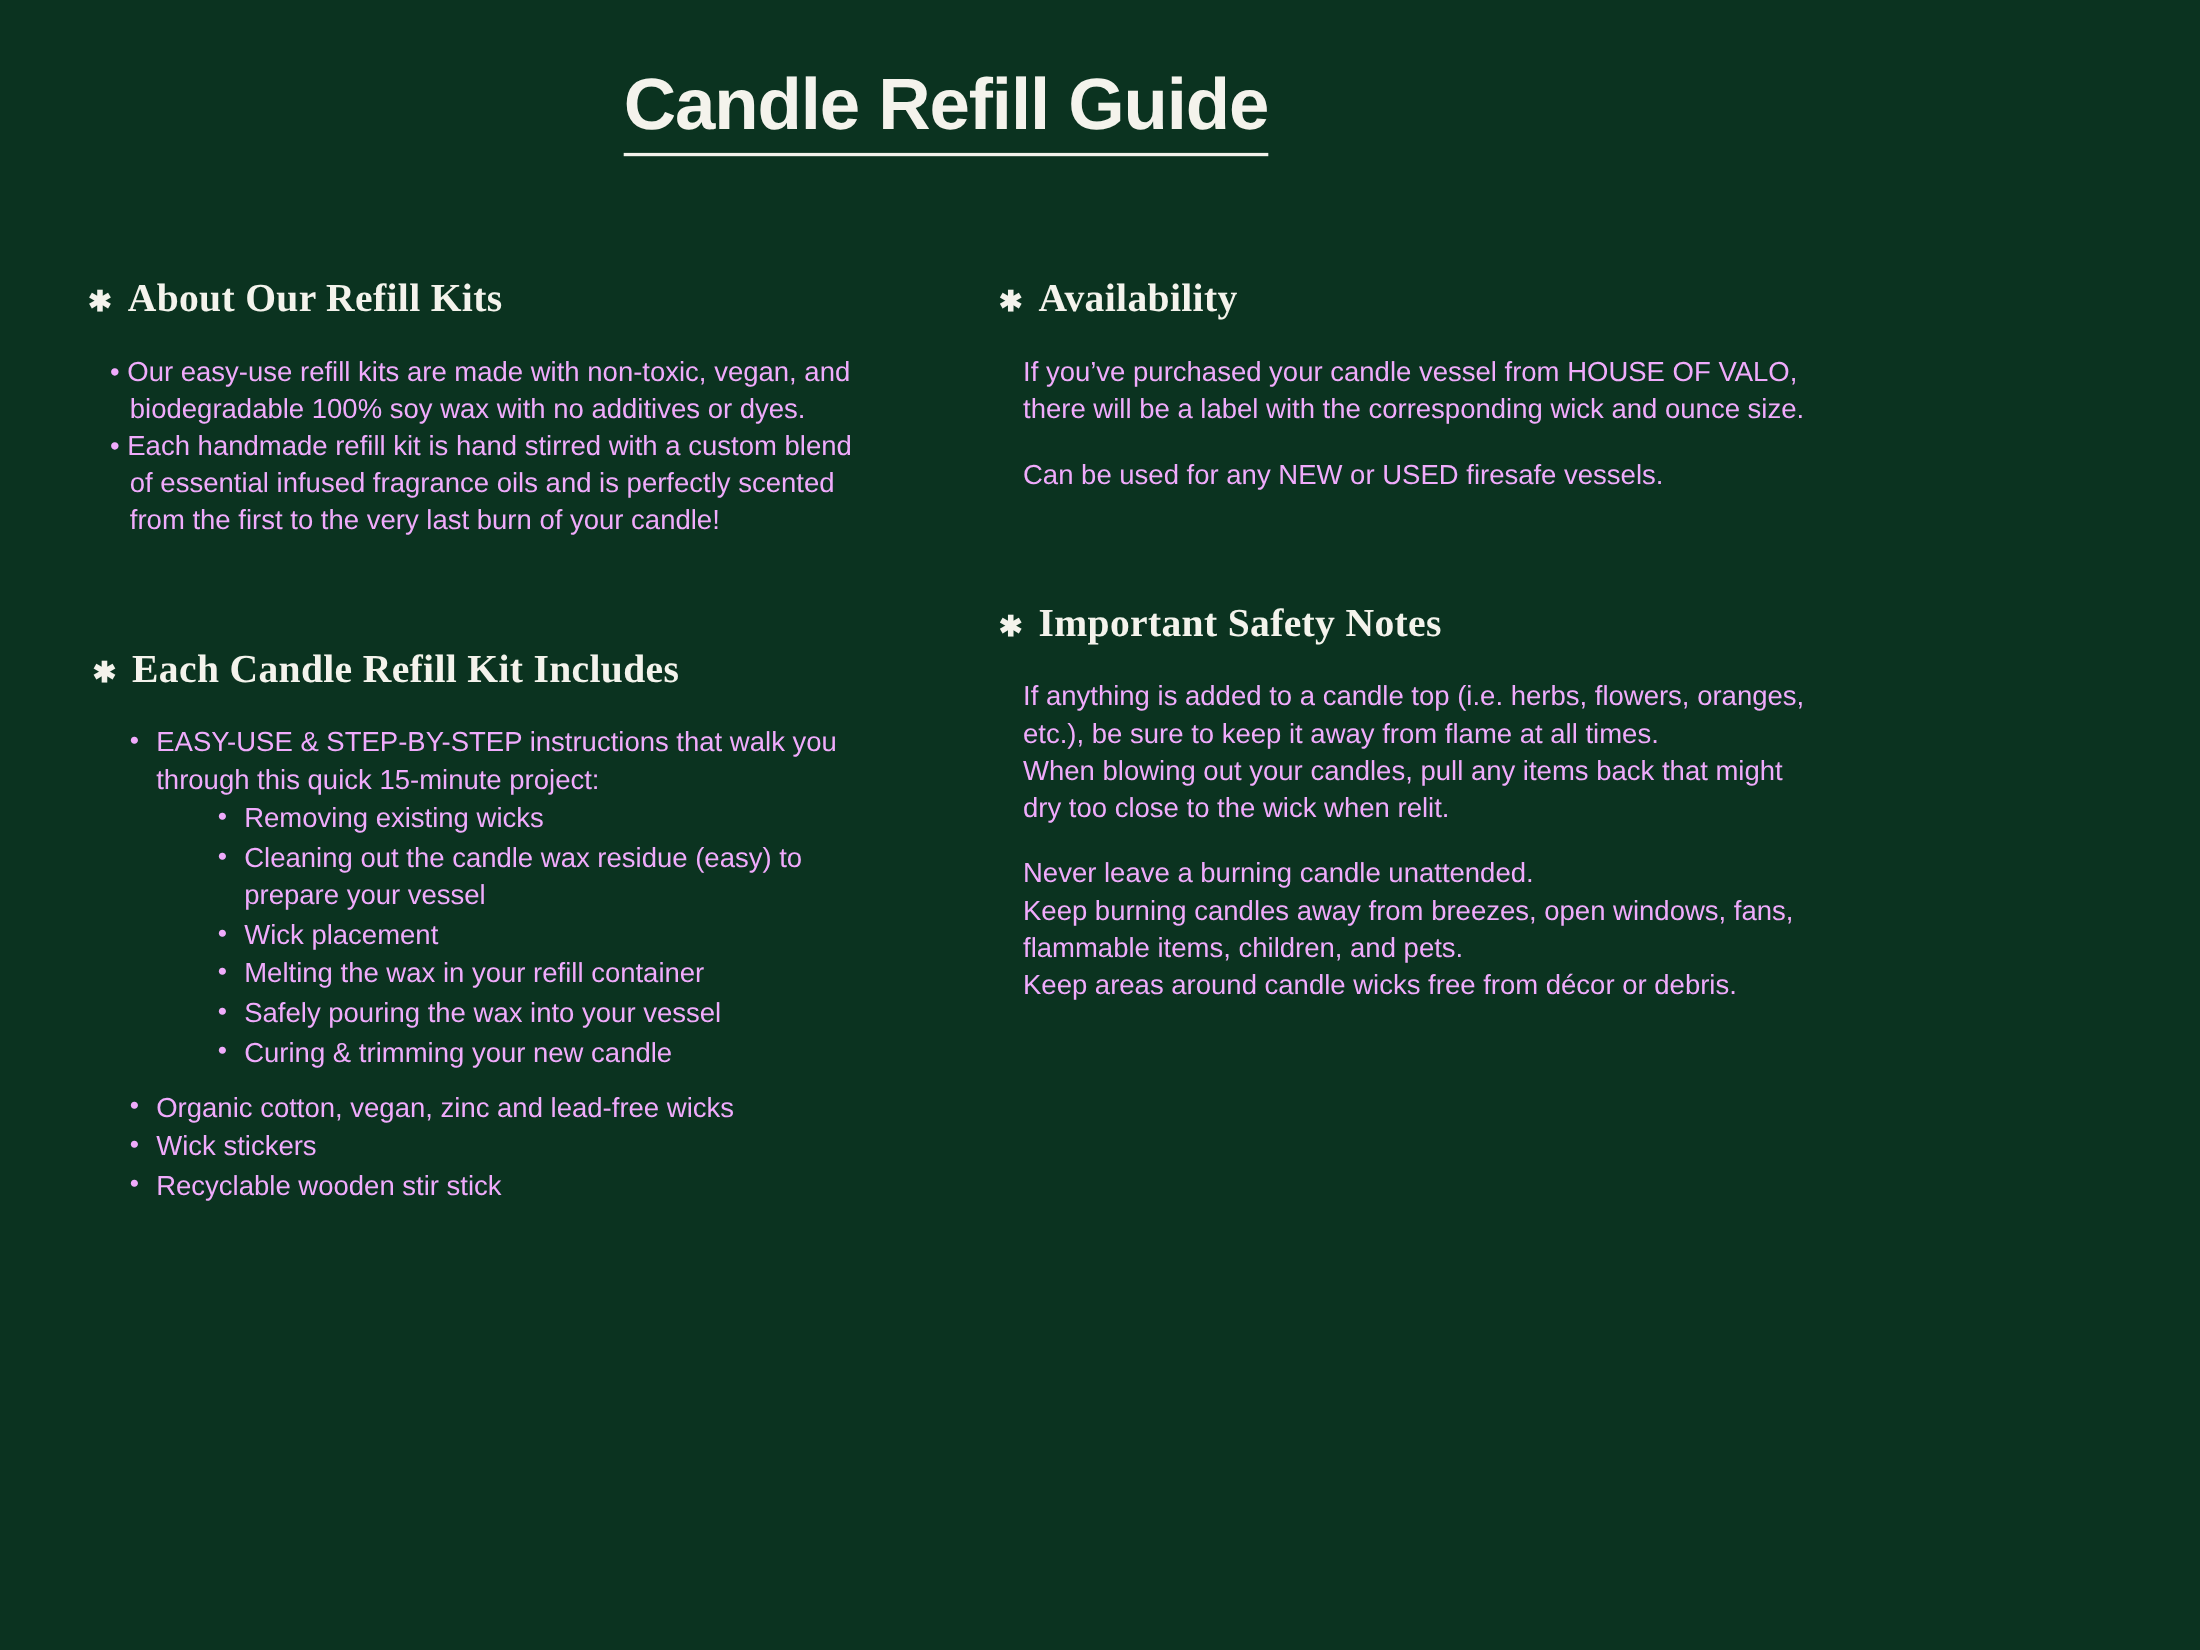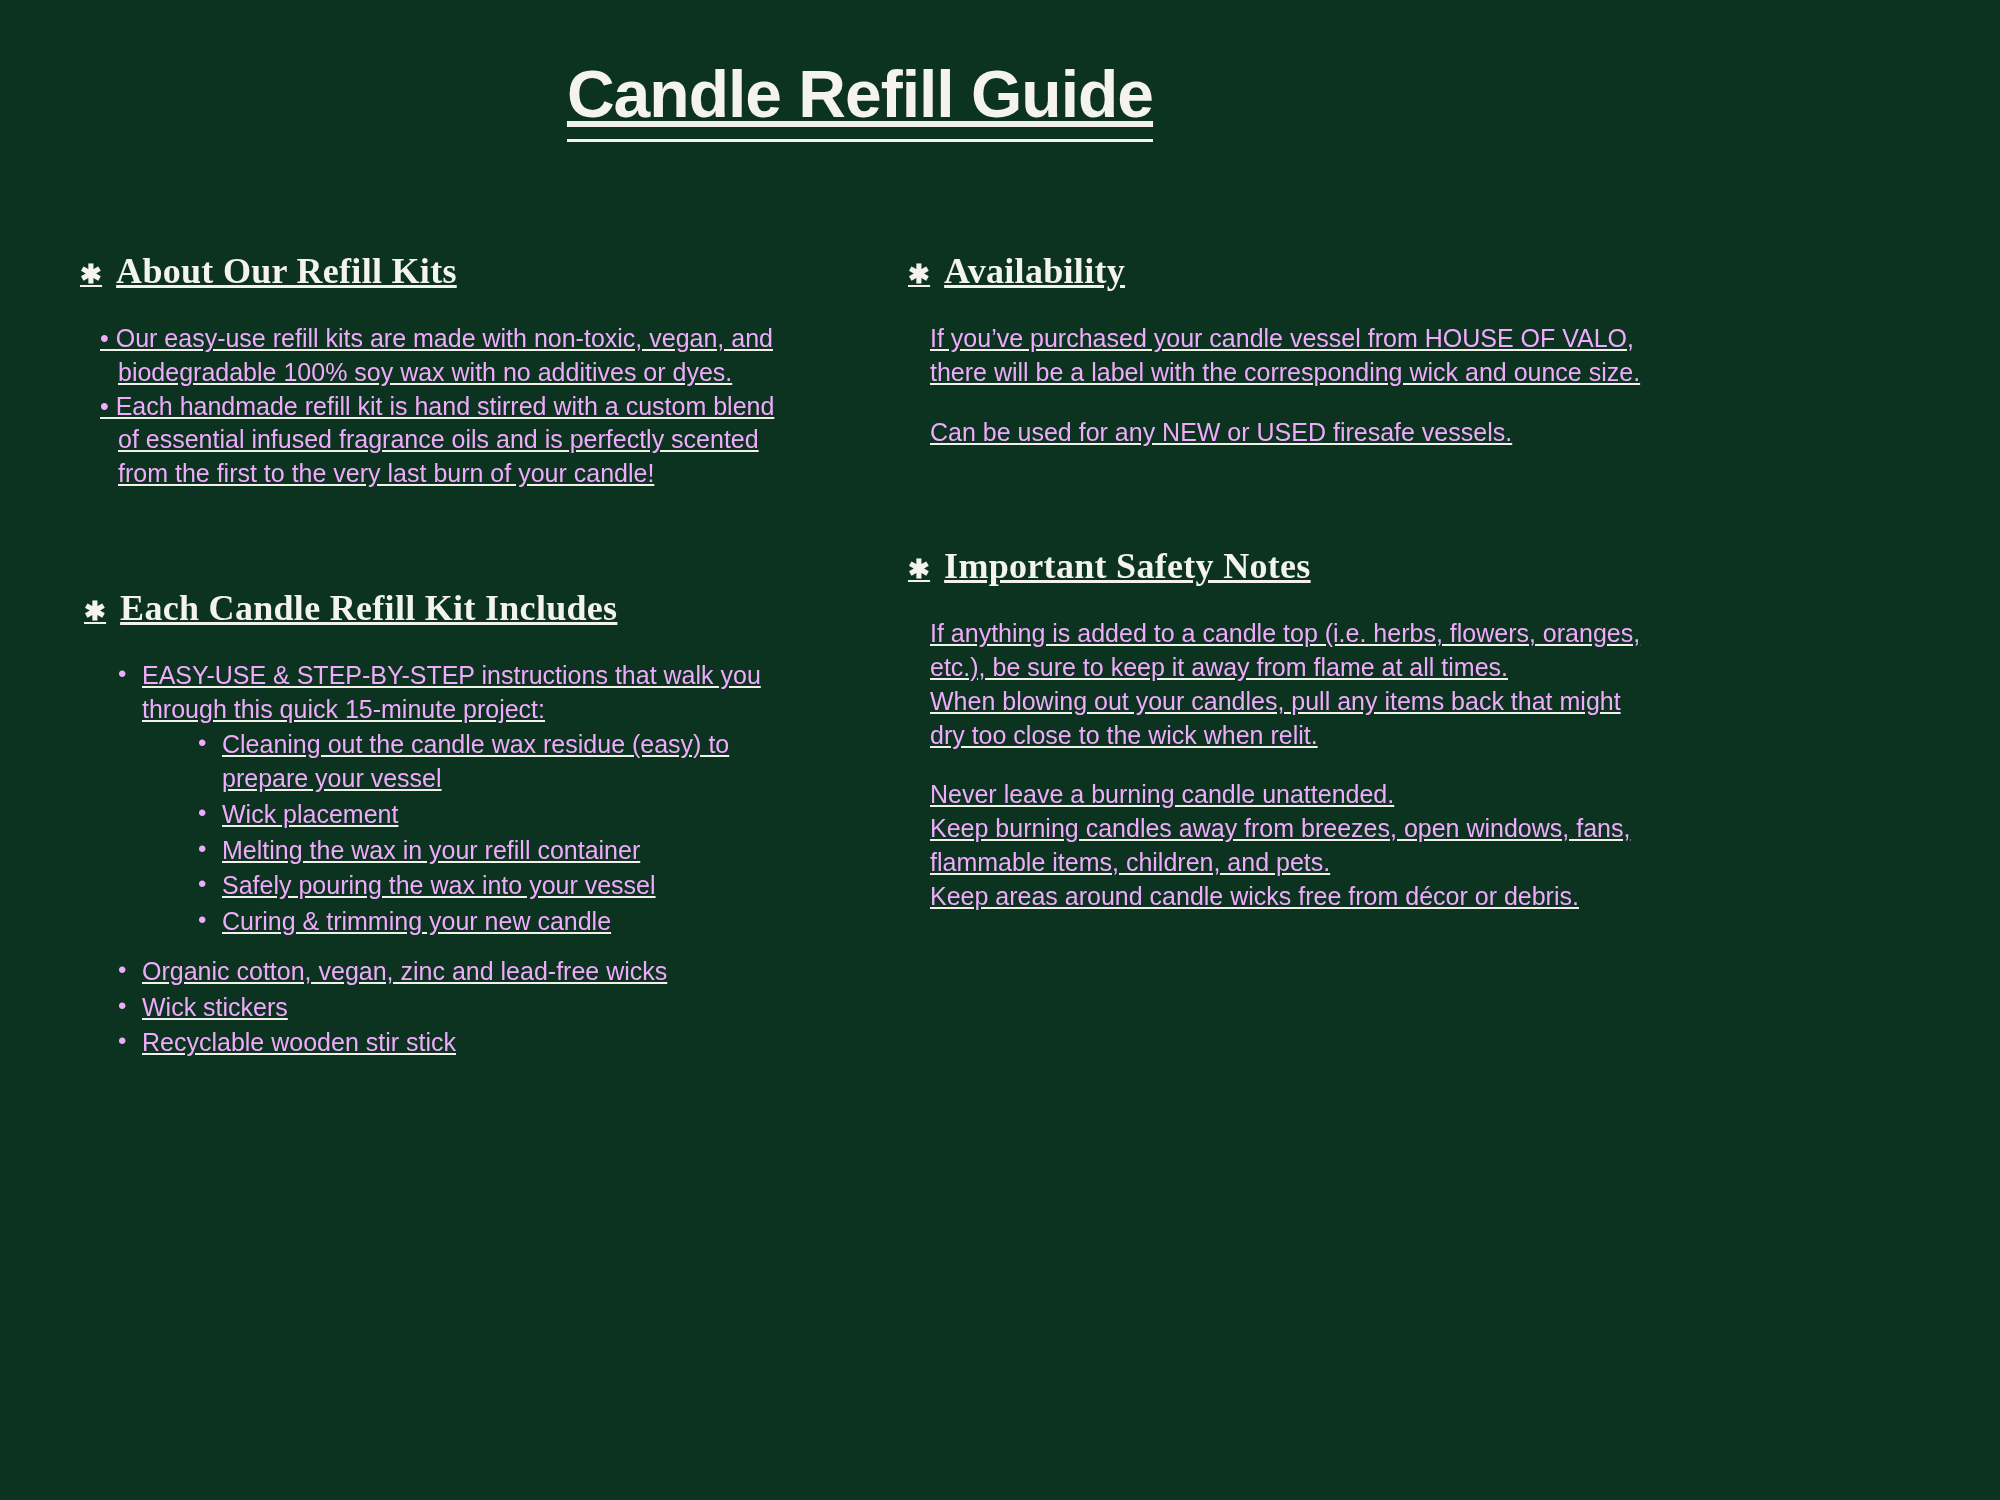--- a/index.html
+++ b/index.html
@@ -12,21 +12,20 @@
     background: #0b3320;
     font-family: "Liberation Sans", sans-serif;
     color: #f2f1ea;
     overflow: hidden;
   }
   .page {
     position: relative;
     width: 1720px;
     height: 1500px;
     box-sizing: border-box;
-    text-decoration: underline;
   }
   .title {
     text-align: center;
     font-family: "Liberation Sans", sans-serif;
     font-weight: bold;
     font-size: 66px;
     letter-spacing: -1px;
     padding-top: 56px;
     color: #f4f3ec;
   }
@@ -131,20 +130,21 @@
       <div class="section" style="margin-top:96px;">
         <div class="sec-head indent-b">
           <span class="star">✱</span>
           <span>Each Candle Refill Kit Includes</span>
         </div>
         <div class="body">
           <ul class="dots">
             <li>
               <span>EASY-USE &amp; STEP-BY-STEP instructions that walk you through this quick 15-minute project:</span>
               <ul class="dots sub">
+                <li>Removing existing wicks</li>
                 <li>Cleaning out the candle wax residue (easy) to prepare your vessel</li>
                 <li>Wick placement</li>
                 <li>Melting the wax in your refill container</li>
                 <li>Safely pouring the wax into your vessel</li>
                 <li>Curing &amp; trimming your new candle</li>
               </ul>
             </li>
             <li>Organic cotton, vegan, zinc and lead-free wicks</li>
             <li>Wick stickers</li>
             <li>Recyclable wooden stir stick</li>

